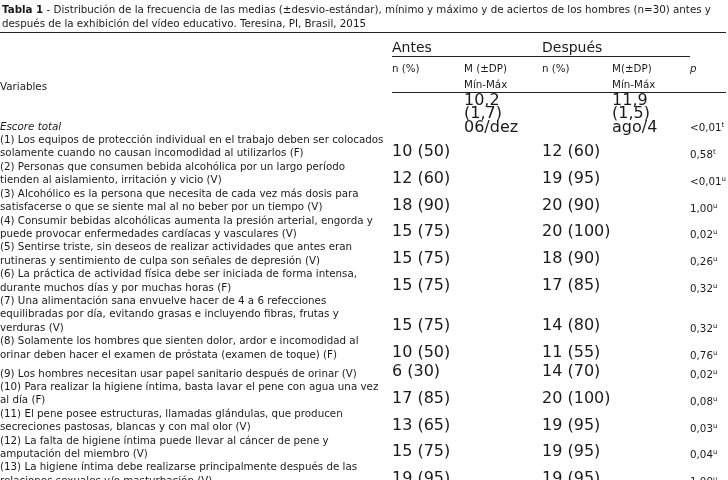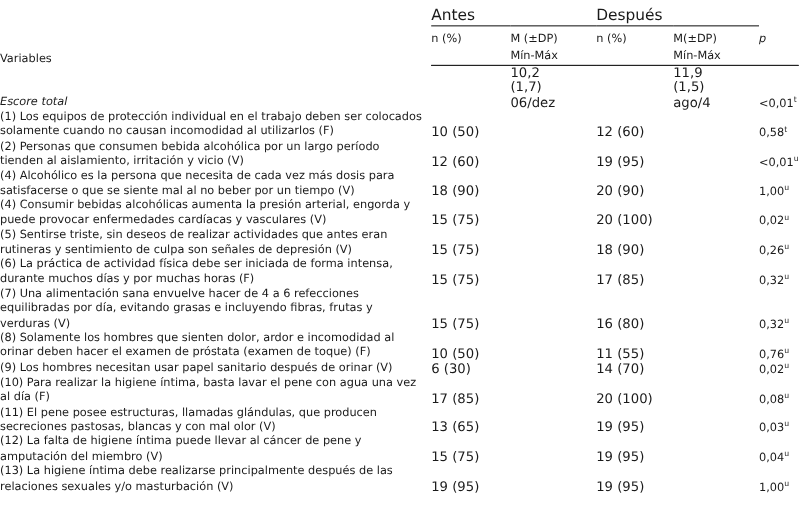--- a/index.html
+++ b/index.html
@@ -96,21 +96,21 @@
   .qtext {
     text-align: justify;
     text-align-last: left;
     line-height: 13.4px;
     padding-right: 6px !important;
     hyphens: none;
   }
   .num {
     white-space: nowrap;
     vertical-align: middle;
-    font-size: 12px;
+    font-size: 16px;
     margin-top: 27px;
   }
   .pcell {
     white-space: nowrap;
     vertical-align: middle;
     font-size: 10.3px;
   }
   sup {
     font-size: 7px;
     vertical-align: super;
@@ -121,20 +121,23 @@
   .escore td { vertical-align: top; padding-top: 2px; }
   .escore .lbl { padding-top: 2px; font-style: italic; }
   .stack { line-height: 13.3px; white-space: nowrap; }
   .italic { font-style: italic; }
 </style>
 </head>
 <body>
 
 <div id="page">
 
+  <div class="caption">
+    <b>Tabla 1</b><span> - </span><span>Distribución de la frecuencia de las medias (±desvio-estándar), mínimo y máximo y de aciertos de los hombres (n=30) antes y después de la exhibición del vídeo educativo. Teresina, PI, Brasil, 2015</span>
+  </div>
 
   <table class="tbl">
     <colgroup>
       <col class="c-var">
         <col class="c-an">
         <col class="c-am">
         <col class="c-dn">
         <col class="c-dm">
         <col class="c-p">
     </colgroup>
@@ -189,21 +192,21 @@
         </tr>
         <tr class="row">
           <td class="qtext">(2) Personas que consumen bebida alcohólica por un largo período tienden al aislamiento, irritación y vicio (V)</td>
           <td class="num">12 (60)</td>
           <td class="num"></td>
           <td class="num">19 (95)</td>
           <td class="num"></td>
           <td class="pcell"><span>&lt;0,01</span><sup>u</sup></td>
         </tr>
         <tr class="row">
-          <td class="qtext">(4) Alcohólico es la persona que necesita de cada vez más dosis para satisfacerse o que se siente mal al no beber por un tiempo (V)</td>
+          <td class="qtext">(3) Alcohólico es la persona que necesita de cada vez más dosis para satisfacerse o que se siente mal al no beber por un tiempo (V)</td>
           <td class="num">18 (90)</td>
           <td class="num"></td>
           <td class="num">20 (90)</td>
           <td class="num"></td>
           <td class="pcell"><span>1,00</span><sup>u</sup></td>
         </tr>
         <tr class="row">
           <td class="qtext">(4) Consumir bebidas alcohólicas aumenta la presión arterial, engorda y puede provocar enfermedades cardíacas y vasculares (V)</td>
           <td class="num">15 (75)</td>
           <td class="num"></td>
@@ -224,21 +227,21 @@
           <td class="num">15 (75)</td>
           <td class="num"></td>
           <td class="num">17 (85)</td>
           <td class="num"></td>
           <td class="pcell"><span>0,32</span><sup>u</sup></td>
         </tr>
         <tr class="row">
           <td class="qtext">(7) Una alimentación sana envuelve hacer de 4 a 6 refecciones equilibradas por día, evitando grasas e incluyendo fibras, frutas y verduras (V)</td>
           <td class="num">15 (75)</td>
           <td class="num"></td>
-          <td class="num">16 (80)</td>
+          <td class="num">14 (80)</td>
           <td class="num"></td>
           <td class="pcell"><span>0,32</span><sup>u</sup></td>
         </tr>
         <tr class="row">
           <td class="qtext">(8) Solamente los hombres que sienten dolor, ardor e incomodidad al orinar deben hacer el examen de próstata (examen de toque) (F)</td>
           <td class="num">10 (50)</td>
           <td class="num"></td>
           <td class="num">11 (55)</td>
           <td class="num"></td>
           <td class="pcell"><span>0,76</span><sup>u</sup></td>

